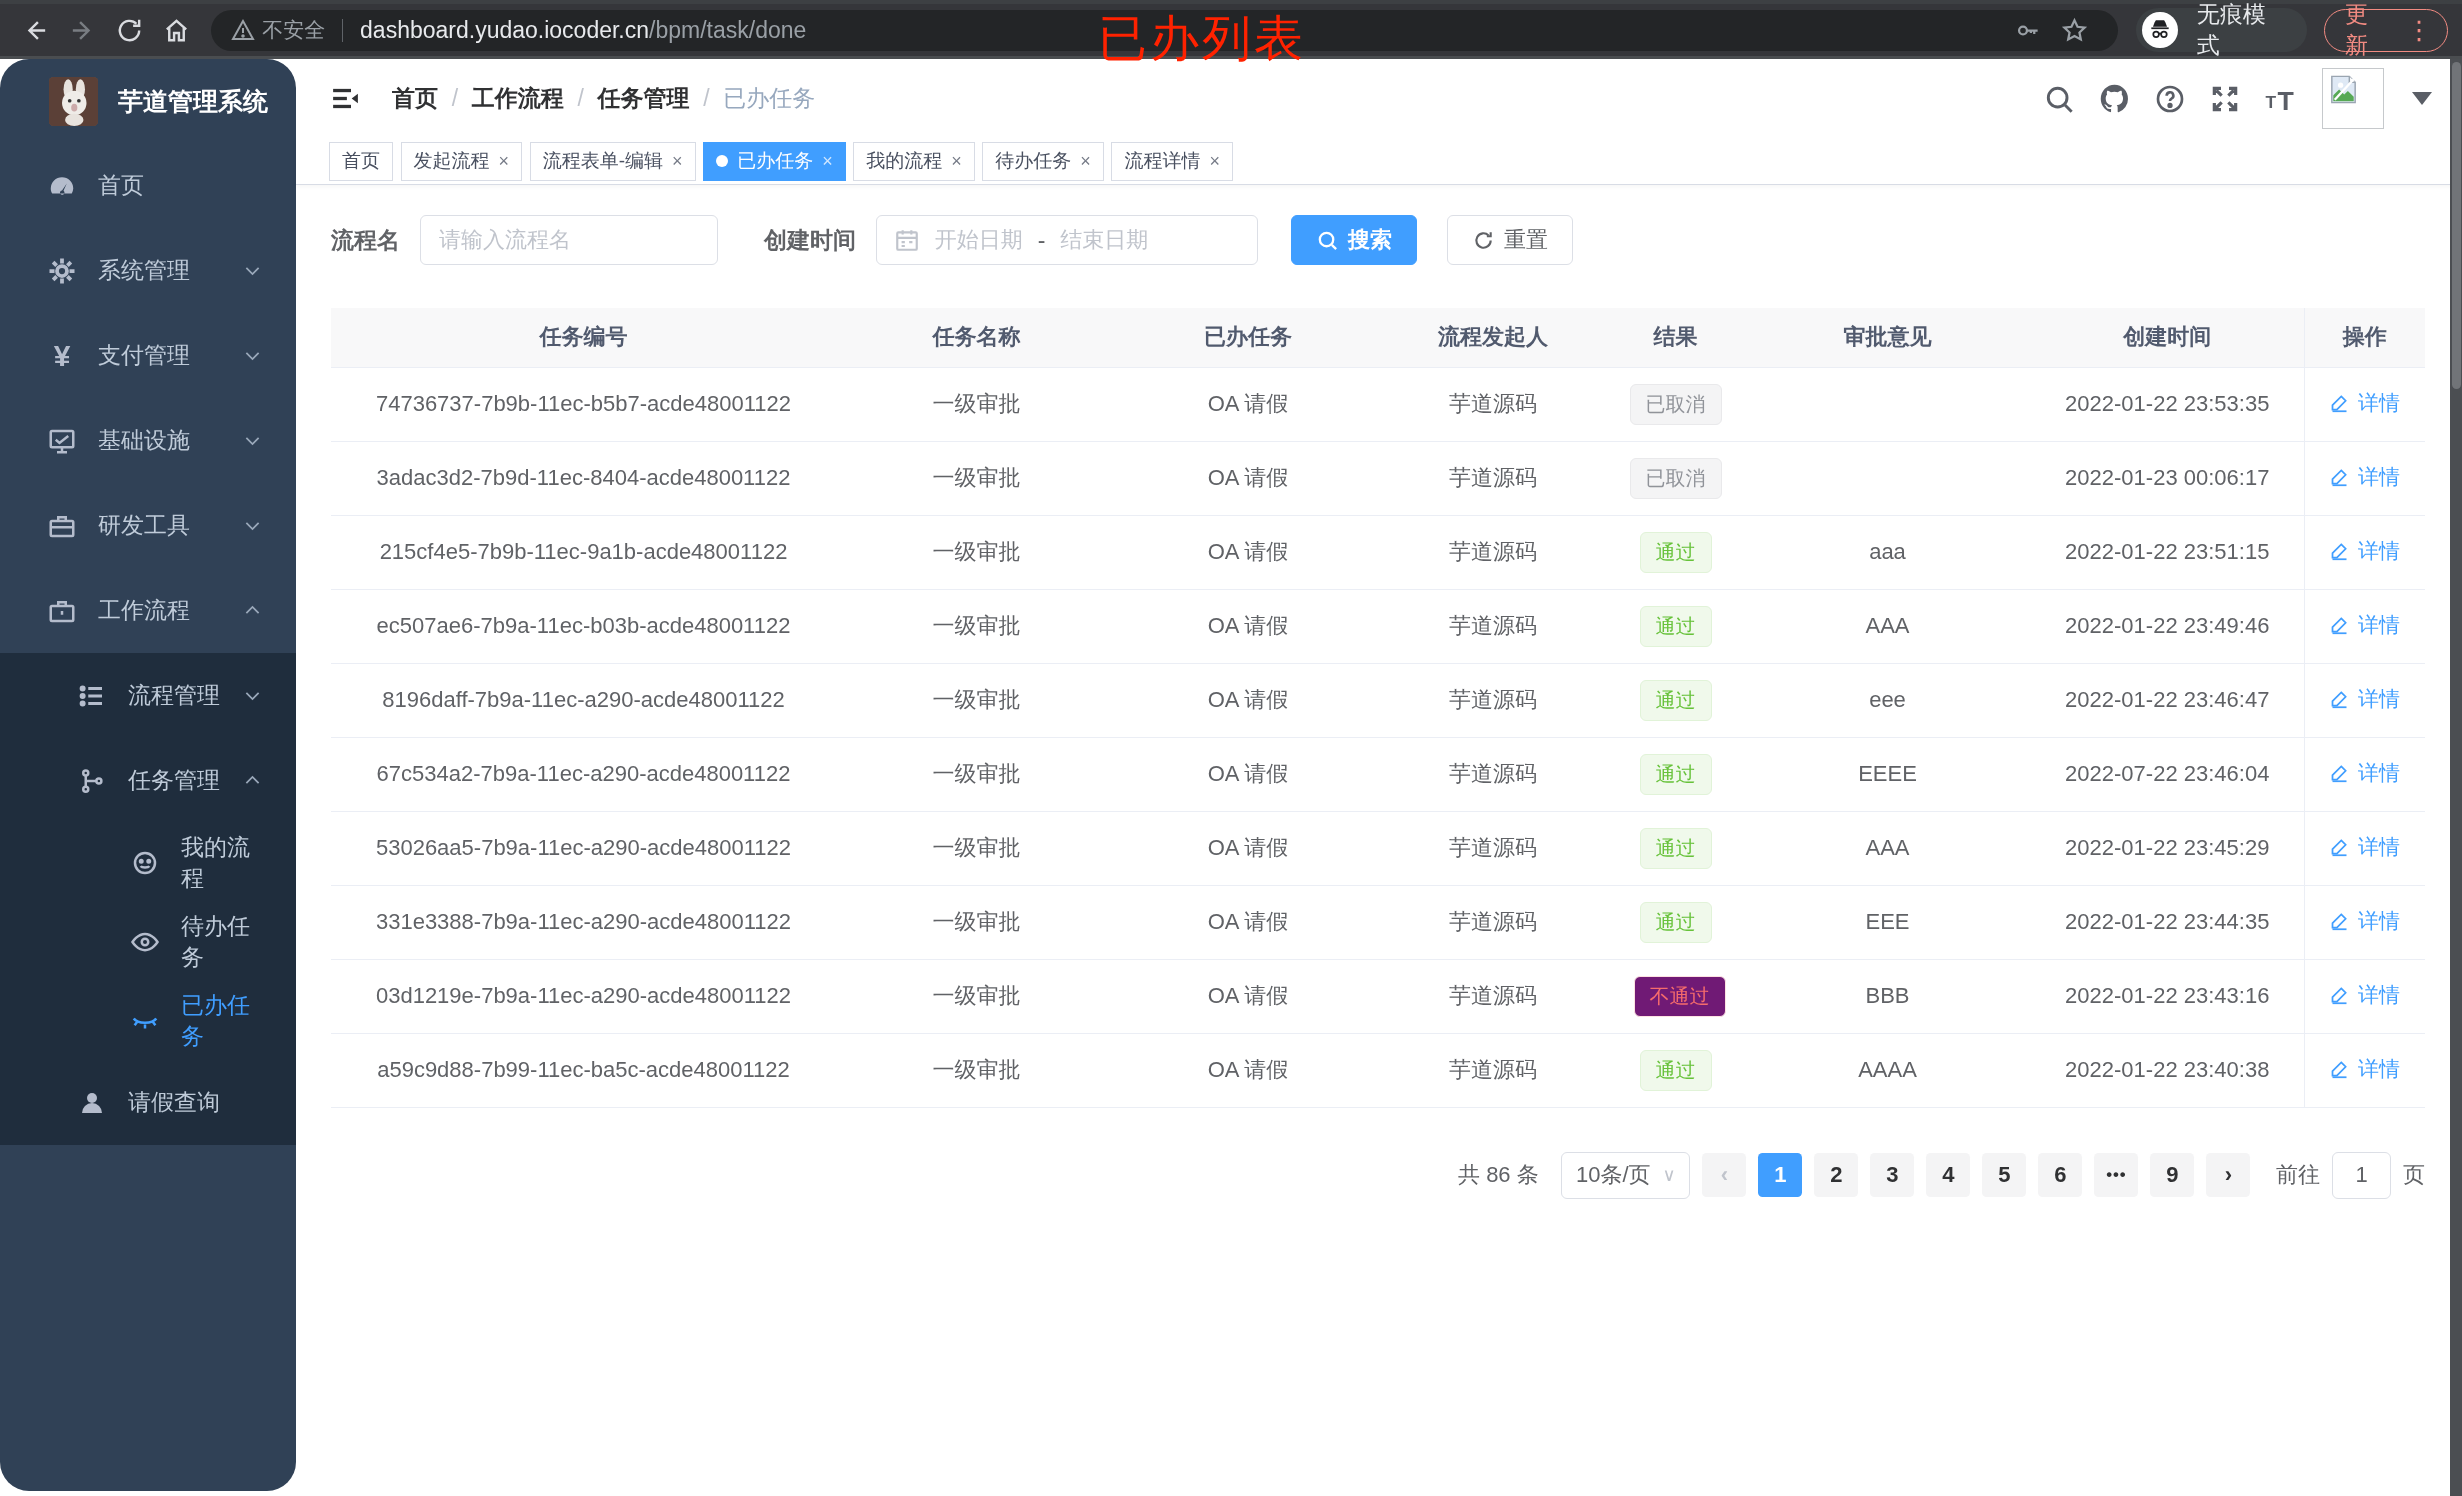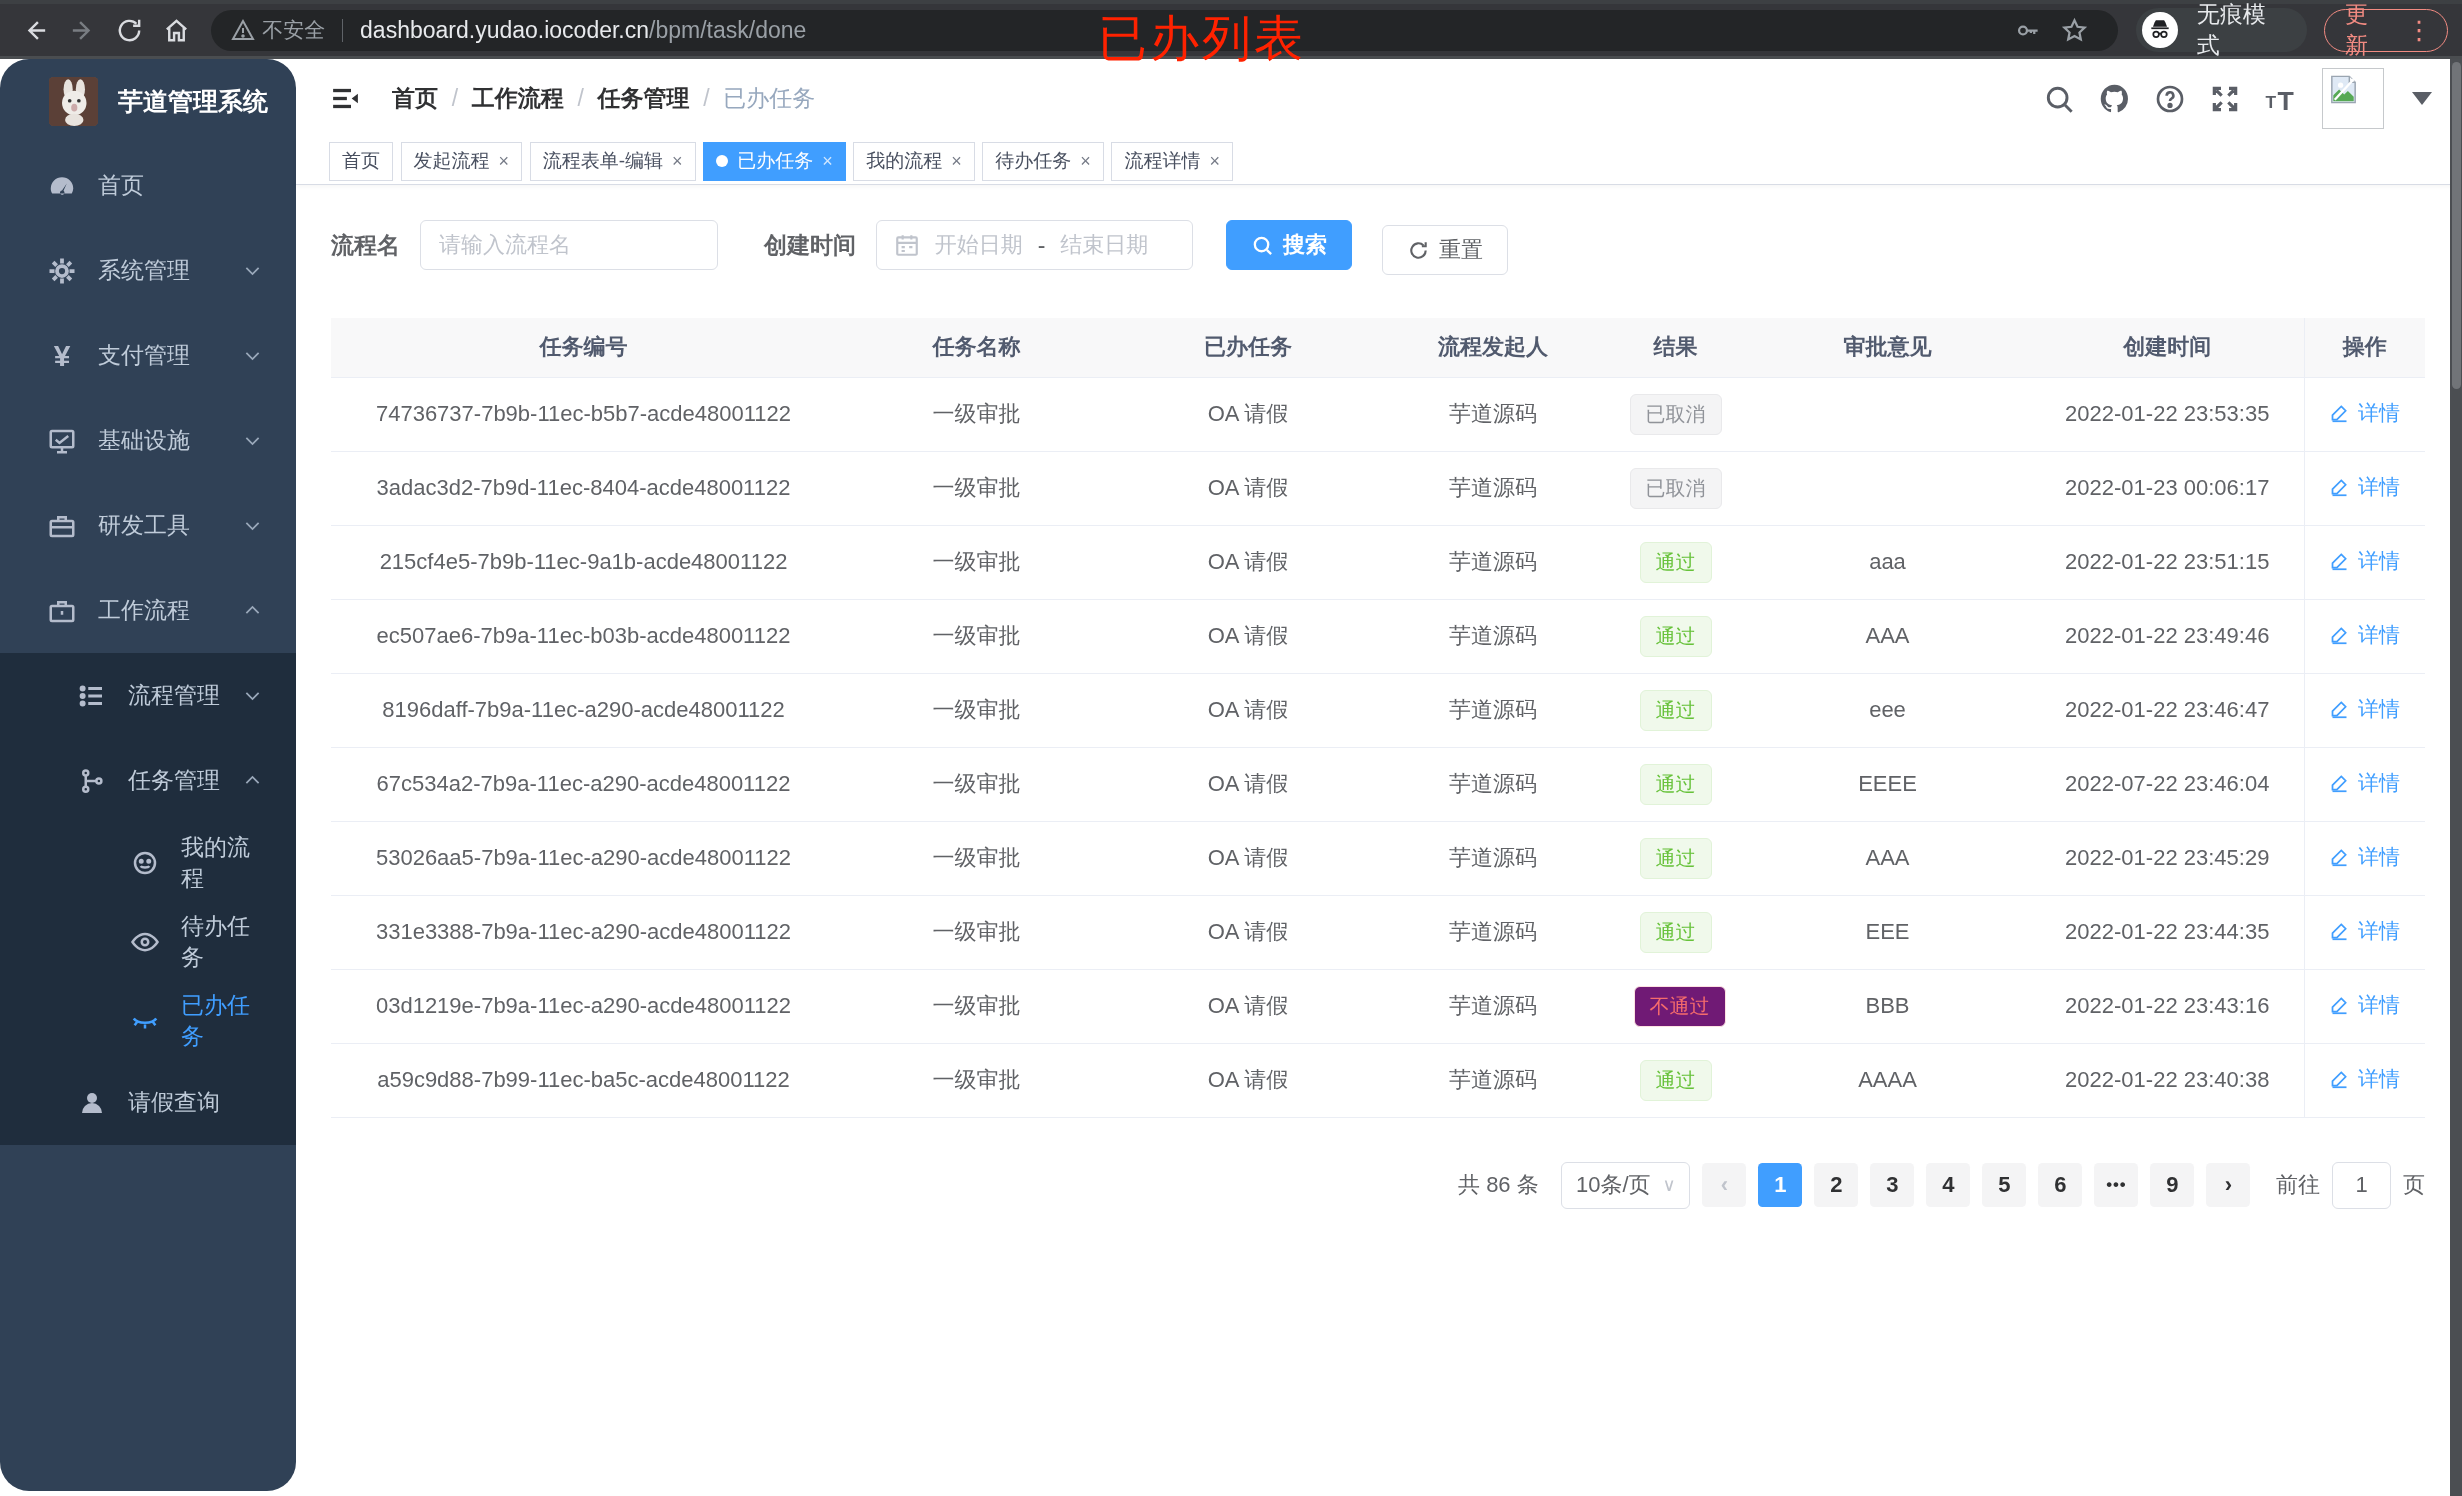--- a/index.html
+++ b/index.html
@@ -78,27 +78,27 @@
   .tag-item.active .dot { display:block; }
   .tag-close { font-size:18px; color:inherit; opacity:.75; }
 
   
   .content { flex:1; padding:30px 36px 0 35px; }
   .filters { display:flex; align-items:center; font-size:23px; color:#606266; }
   .f-label { font-weight:600; margin-right:20px; }
   .f-input { width:298px; height:50px; border:1.5px solid #dcdfe6; border-radius:6px;
              display:flex; align-items:center; padding:0 18px; margin-right:46px; }
   .placeholder { color:#c0c4cc; font-size:22px; }
-  .date-box { width:317px; height:50px; border:1.5px solid #dcdfe6; border-radius:6px;
+  .date-box { width:382px; height:50px; border:1.5px solid #dcdfe6; border-radius:6px;
               display:flex; align-items:center; padding:0 16.7px; gap:15px; margin-right:33px; color:#c0c4cc; }
   .date-box .dsep { color:#606266; flex:0 0 auto; }
   .btn { display:inline-flex; align-items:center; justify-content:center; gap:9px; height:50px;
          padding:0 24px; border-radius:6px; font-size:22px; cursor:pointer; }
   .btn-primary { background:#409eff; color:#fff; border:1.5px solid #409eff; margin-right:30px;font-weight:bold; }
-  .btn-plain { background:#fff; color:#606266; border:1.5px solid #dcdfe6;margin-top:10px; }
+  .btn-plain { background:#fff; color:#606266; border:1.5px solid #dcdfe6; }
 
   
   table { border-collapse:collapse; table-layout:fixed; width:2094px; margin-top:43px; font-size:22px; }
   thead th { height:59px; background:#f8f8f9; color:#515a6e; font-weight:600; text-align:center; }
   tbody td { height:74px; text-align:center; color:#606266; border-bottom:1.5px solid #ebeef5; }
   tbody tr:first-child td { border-top:1.5px solid #ebeef5; }
   td.op, th.op { border-left:1.5px solid #ebeef5; }
   .result-tag { display:inline-flex; align-items:center; justify-content:center; height:41px;
                 padding:0 15px; border-radius:6px; font-size:20px; border:1.5px solid; }
   .rt-info    { color:#909399; background:#f4f4f5; border-color:#e9e9eb; }

